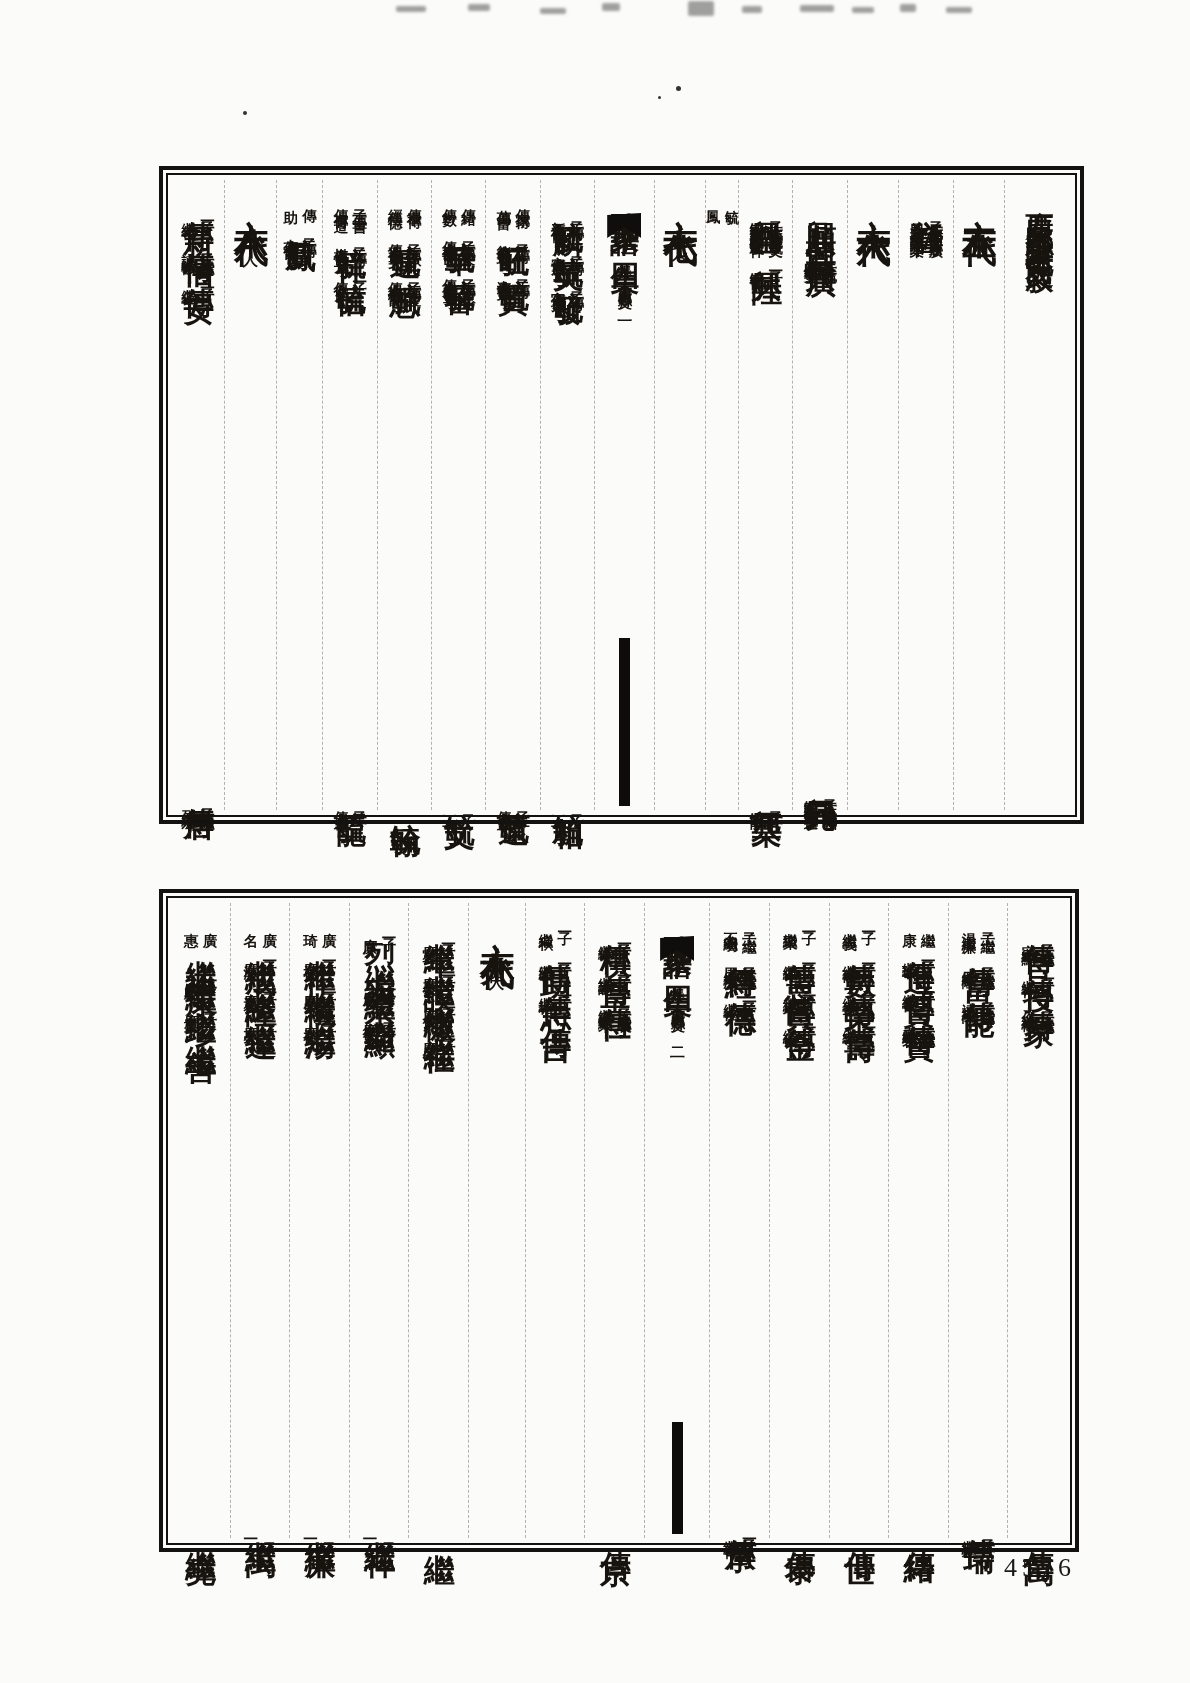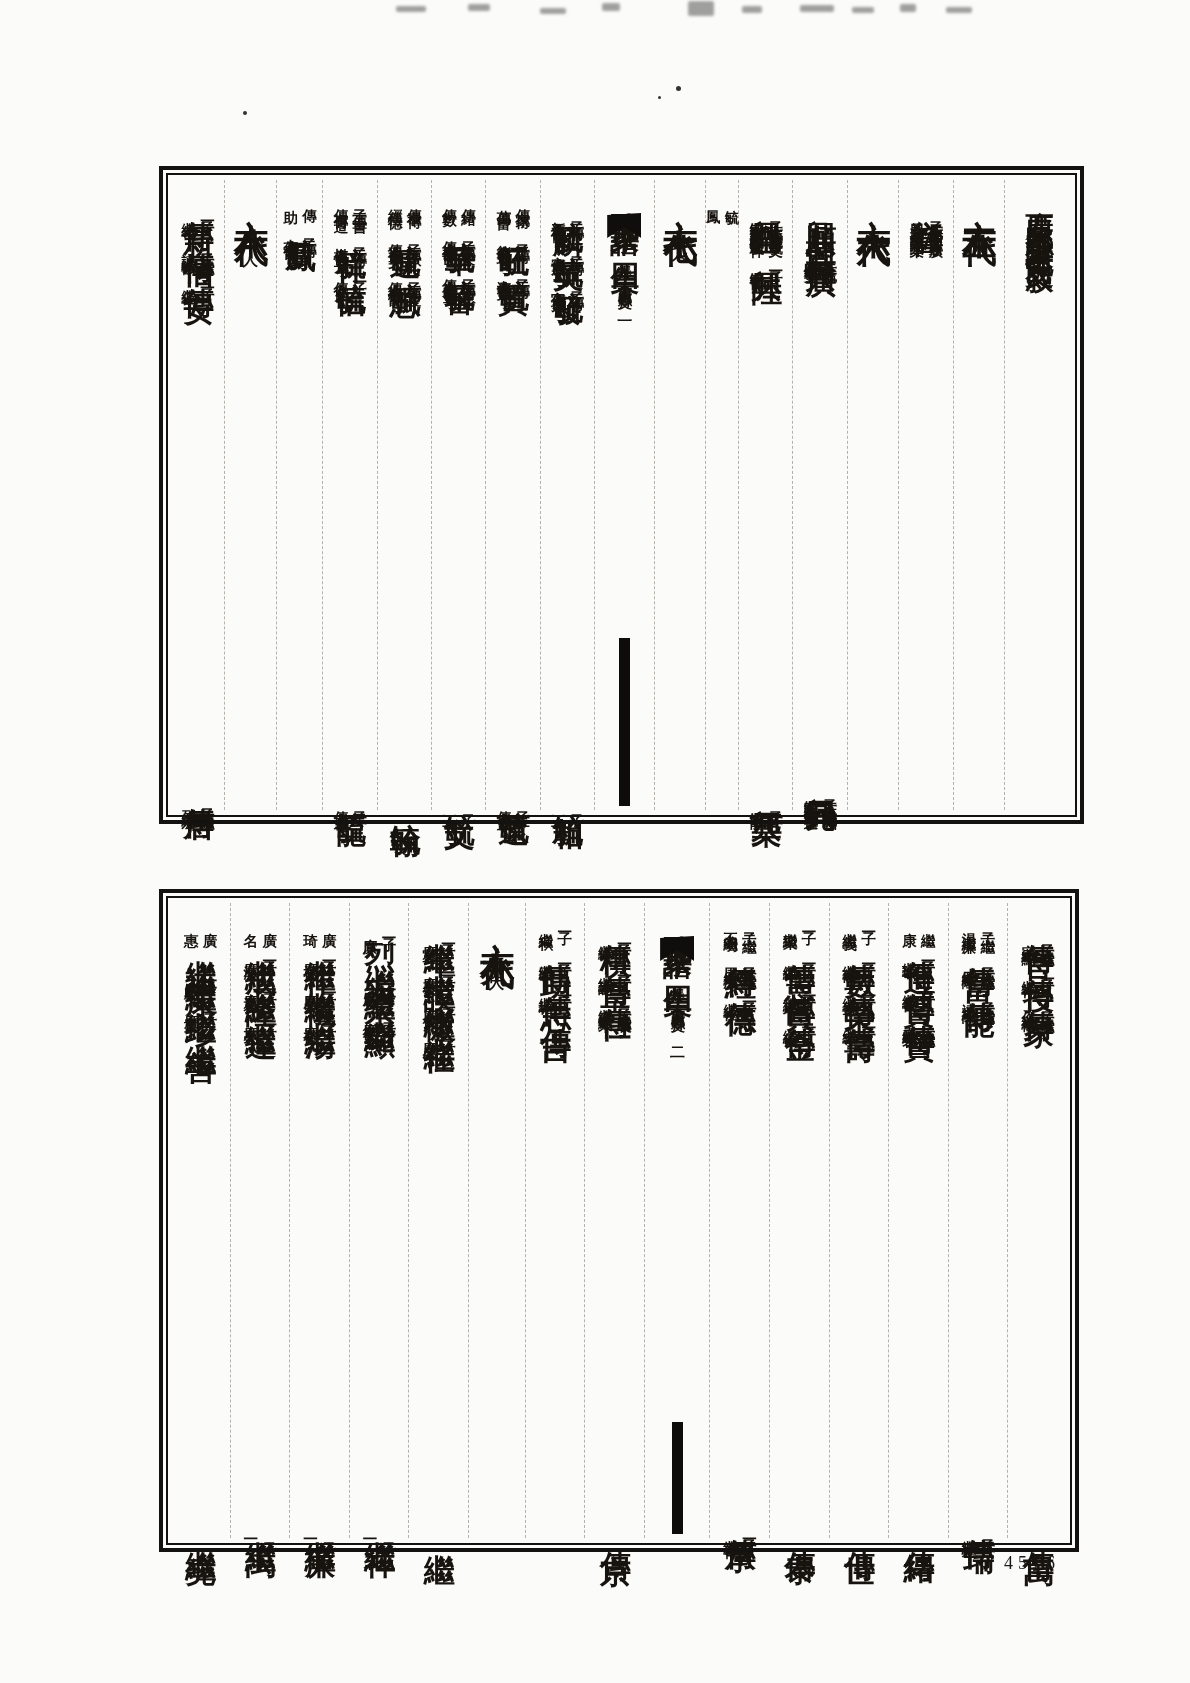--- a/index.html
+++ b/index.html
@@ -53,21 +53,21 @@
   .g-page{font-size:15px;font-weight:700;margin-top:26px;}
   .fishtail{
     width:34px;height:25px;background:#100e0c;margin-top:8px;flex:none;
     clip-path:polygon(0 8%,100% 0,100% 100%,50% 55%,0 100%);
   }
   .g-bar{width:11px;background:#0d0c0a;margin-top:auto;flex:none;}
   #top-box .g-bar{height:168px;}
   #bottom-box .g-bar{height:112px;}
   #page-number{
     position:absolute;left:1004px;top:1553px;
-    font-size:18px;letter-spacing:5px;color:#1c1a17;
+    font-size:26px;letter-spacing:5px;color:#1c1a17;
     font-family:"Liberation Serif","DejaVu Serif",serif;
     text-align:right;
   }
   .bleed{position:absolute;background:#555;filter:blur(1.5px);opacity:.55;border-radius:2px;}
   .speck{position:absolute;background:#333;border-radius:50%;}
 </style>
 </head>
 <body>
 
 <div class="box" id="top-box">

